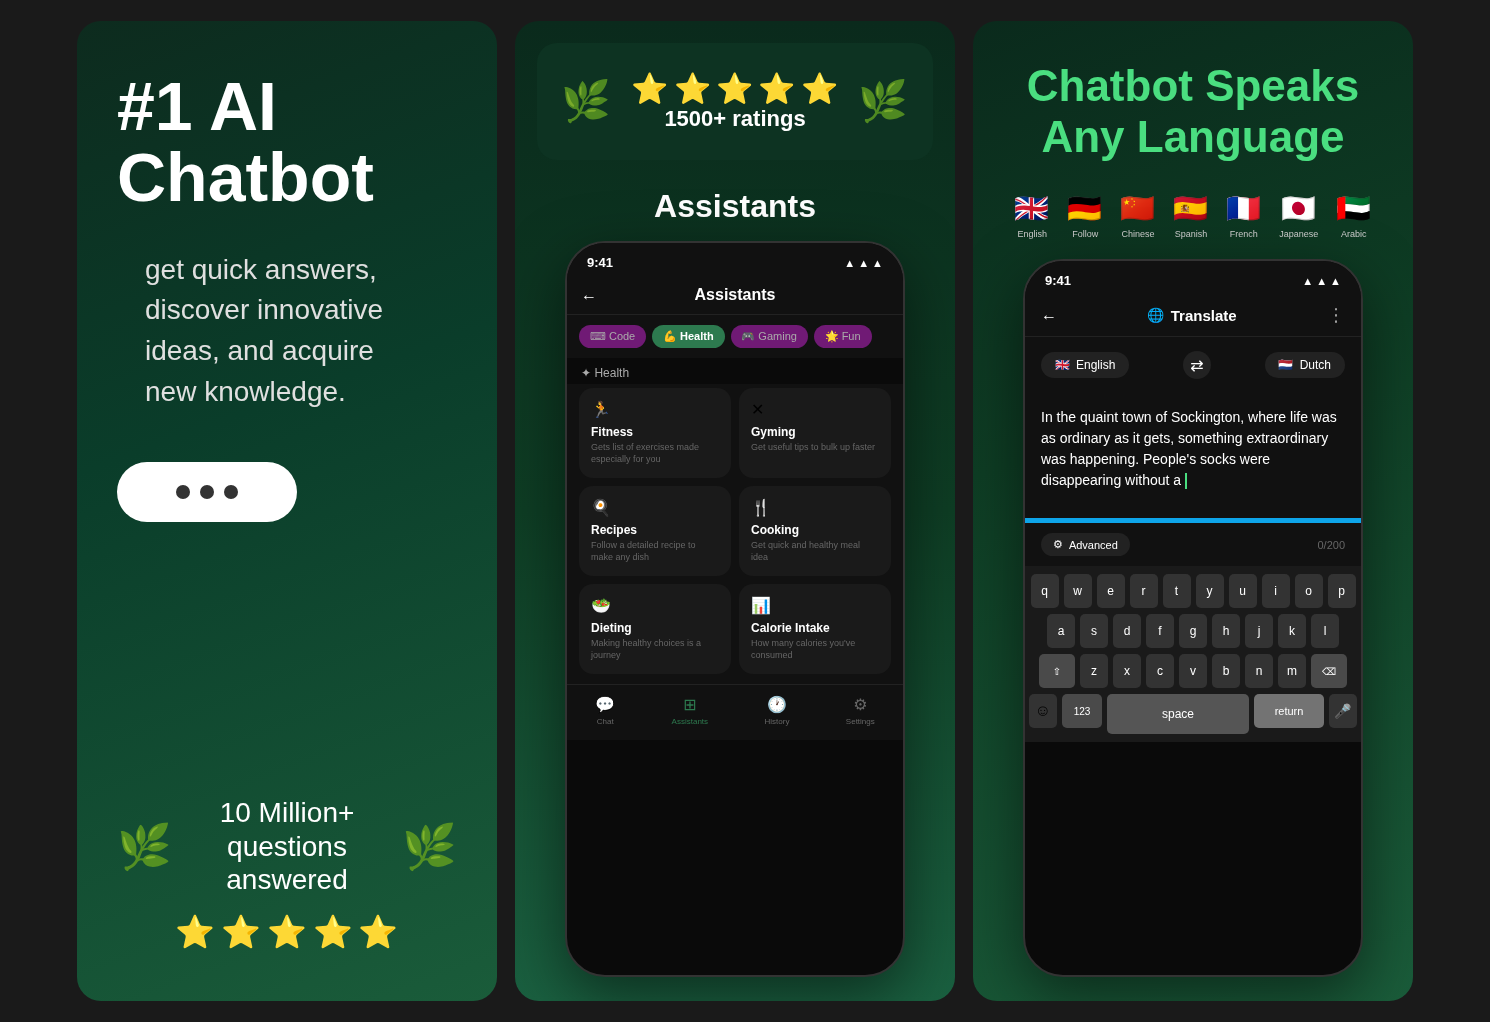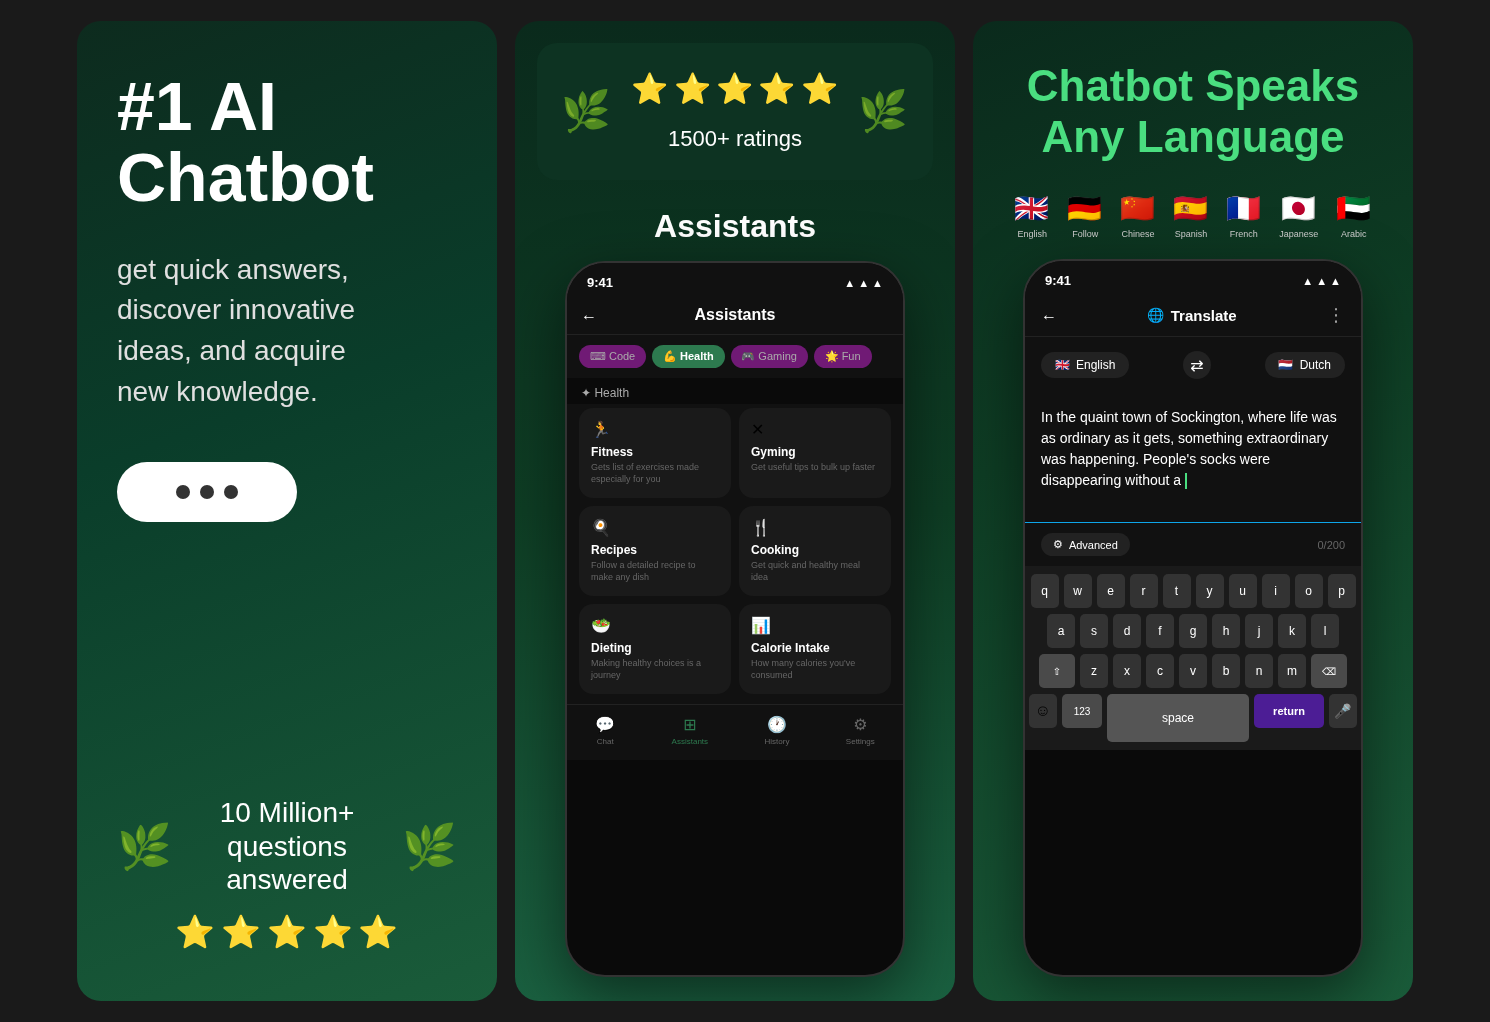--- a/index.html
+++ b/index.html
@@ -41,20 +41,21 @@
       color: #ffffff;
       line-height: 1.05;
       margin-bottom: 36px;
     }
     .panel-1-subtitle {
       font-size: 28px;
       font-weight: 400;
       color: #e0e0e0;
       line-height: 1.45;
       margin-bottom: 50px;
+      margin-left: 28px;
     }
     .panel-1-dots {
       background: #ffffff;
       border-radius: 40px;
       width: 180px;
       height: 60px;
       display: flex;
       align-items: center;
       justify-content: center;
       gap: 10px;
@@ -117,23 +118,23 @@
       align-items: center;
       justify-content: center;
       gap: 20px;
     }
     .ratings-laurel { font-size: 40px; color: #fff; opacity: 0.85; }
     .ratings-center { text-align: center; }
     .ratings-stars { display: flex; gap: 5px; justify-content: center; }
     .ratings-star { font-size: 30px; }
     .ratings-text {
       font-size: 22px;
-      font-weight: 400;
+      font-weight: 700;
       color: #ffffff;
-      margin-top: 20px;
+      margin-top: 0;
     }
 
     .assistants-label {
       font-size: 32px;
       font-weight: 800;
       color: #ffffff;
       margin: 28px 0 16px 0;
     }
 
     
@@ -315,21 +316,21 @@
       height: 28px;
       display: flex;
       align-items: center;
       justify-content: center;
     }
 
     .translate-input-area {
       background: #111;
       padding: 14px 16px;
       min-height: 130px;
-      border-bottom: 1px solid #0ea5e9;
+      border-bottom: 5px solid #0ea5e9;
     }
     .translate-input-text {
       color: #fff;
       font-size: 14px;
       line-height: 1.5;
     }
     .translate-cursor {
       display: inline-block;
       width: 2px;
       height: 16px;
@@ -391,40 +392,39 @@
     .keyboard-bottom-row {
       display: flex;
       gap: 5px;
       justify-content: center;
       margin-top: 4px;
     }
     .key-emoji { font-size: 16px; background: #333; border-radius: 5px; width: 28px; height: 34px; display: flex; align-items: center; justify-content: center; }
     .key-space {
       background: #555;
       border-radius: 5px;
-      height: 48px;
+      height: 40px;
       flex: 1;
       max-width: 160px;
       display: flex;
       align-items: center;
       justify-content: center;
       color: #fff;
       font-size: 12px;
     }
     .key-return {
-      background: #4c1d95;
+      background: #737373;
       border-radius: 5px;
       height: 34px;
       width: 70px;
       display: flex;
       align-items: center;
       justify-content: center;
       color: #fff;
       font-size: 11px;
-      font-weight: bold;
     }
     .key-mic {
       background: #333;
       border-radius: 5px;
       width: 28px;
       height: 34px;
       display: flex;
       align-items: center;
       justify-content: center;
       color: #fff;

